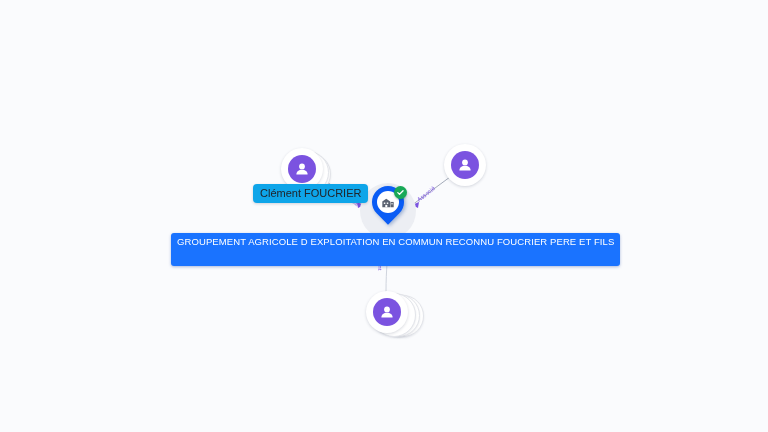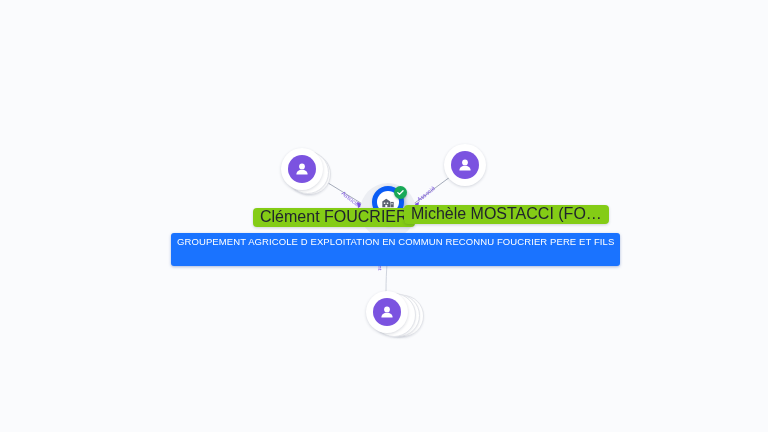--- a/index.html
+++ b/index.html
@@ -64,30 +64,29 @@
     background: #7b53e0;
     display: flex;
     align-items: center;
     justify-content: center;
   }
   .avatar-disc svg { display: block; }
 
   
   .name-chip {
     position: absolute;
-    background: #84cc16;
+    background: #0ea5e9;
     border-radius: 4px;
     padding: 3px 7px 4px 7px;
-    font-size: 16px;
+    font-size: 11px;
     line-height: 12px;
     color: #20252c;
     white-space: nowrap;
     box-shadow: 0 1px 3px rgba(40,50,80,.20);
     z-index: 6;
-    margin-top: 24px;
   }
 
   
   #company-node {
     position: absolute;
     left: 360px;
     top: 183px;
     width: 56px;
     height: 56px;
     z-index: 5;
@@ -209,21 +208,20 @@
   <div class="node" style="left:444px; top:144px; width:48px; height:46px;">
     <div class="avatar-ring" style="left:0px; top:0px;">
       <div class="avatar-disc">
         <svg width="16" height="16" viewBox="0 0 16 16">
           <circle cx="8" cy="5.4" r="2.9" fill="#ffffff"></circle>
           <path d="M2.4 13.4c0-3.1 2.5-4.7 5.6-4.7s5.6 1.6 5.6 4.7z" fill="#ffffff"></path>
         </svg>
       </div>
     </div>
   </div>
-  <div class="name-chip" style="left:404px; top:181px;">Michèle MOSTACCI (FO…</div>
 
   <div class="node" style="left:366px; top:291px; width:62px; height:50px;">
     <div class="stack" style="left:16px; top:4px; width:40px; height:40px;"></div>
     <div class="stack" style="left:11px; top:3px; width:41px; height:41px;"></div>
     <div class="stack" style="left:6px; top:2px; width:42px; height:42px;"></div>
     <div class="avatar-ring" style="left:0px; top:0px;">
       <div class="avatar-disc">
         <svg width="16" height="16" viewBox="0 0 16 16">
           <circle cx="8" cy="5.4" r="2.9" fill="#ffffff"></circle>
           <path d="M2.4 13.4c0-3.1 2.5-4.7 5.6-4.7s5.6 1.6 5.6 4.7z" fill="#ffffff"></path>

